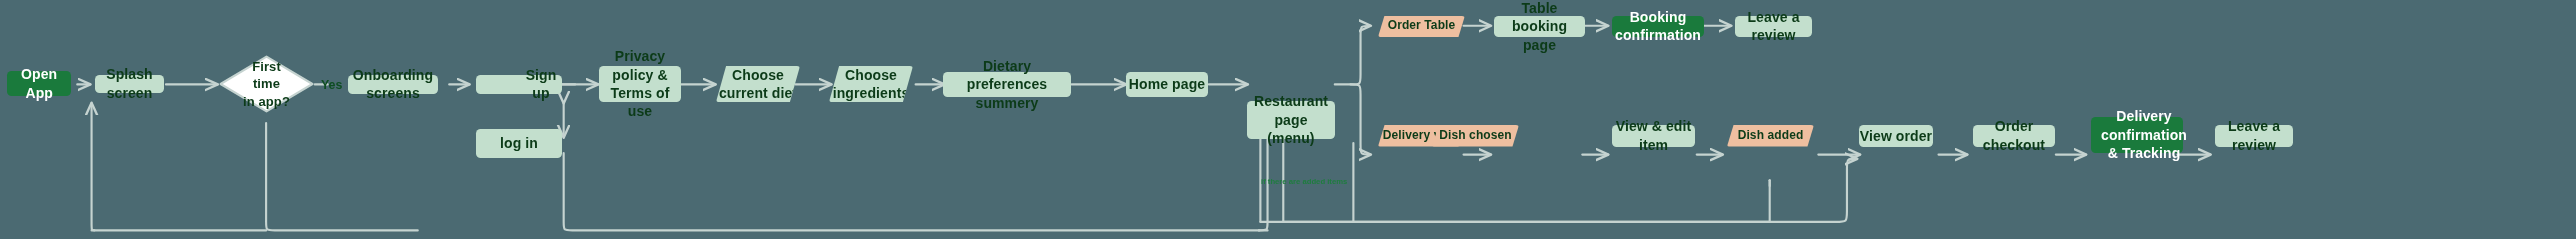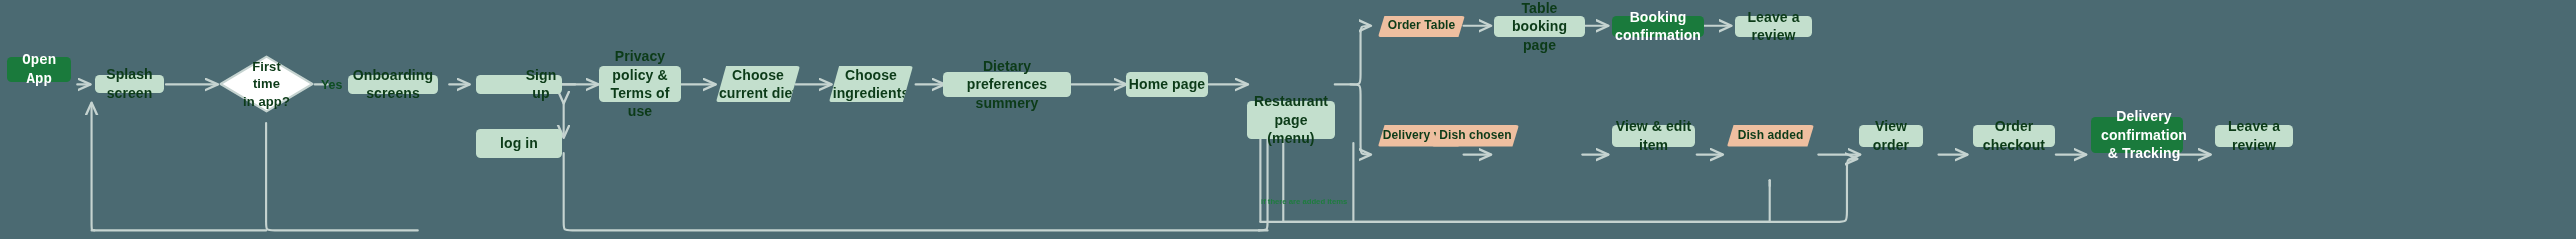--- a/index.html
+++ b/index.html
@@ -91,21 +91,20 @@
     font-family: "Liberation Sans", sans-serif;
     white-space: nowrap;
   }
   .note-label {
     position: absolute;
     color: #1f7d3f;
     font-weight: bold;
     font-size: 7.7px;
     font-family: "Liberation Sans", sans-serif;
     white-space: nowrap;
-    margin-top: 20px;
   }
 </style>
 </head>
 <body>
 
 <div id="canvas">
 
   <svg id="wires" viewBox="0 0 2350 167" preserveAspectRatio="none" xmlns="http://www.w3.org/2000/svg">
     <defs>
       <marker id="ah" markerWidth="7" markerHeight="7" refX="5.6" refY="3" orient="auto" markerUnits="strokeWidth">
@@ -180,21 +179,21 @@
       <path d="M1237,155 L1237,126"></path>
 
       <path d="M1237,126 L1237,130"></path>
 
       <path d="M897,155 L1283,155 C1291,155 1291,155 1291,147 L1291,118 C1291,111 1291,111 1298,111" marker-end="url(#ah)"></path>
 
       <path d="M897,74 L897,74"></path>
     </g>
   </svg>
 
-  <div class="node n-green" style="left:7.2px; top:57px; width:64px; height:25px;font-family:Liberation Mono, monospace;">
+  <div class="node n-green" style="left:7.2px; top:71px; width:64px; height:25px;">
     <span>Open App</span>
   </div>
 
   <div class="node n-mint" style="left:95px; top:75px; width:69px; height:17.5px;">
     <span>Splash screen</span>
   </div>
 
   <div class="node n-diamond" style="left:219px; top:55px; width:95px; height:58px;">
     <svg class="dia-shape" viewBox="0 0 185 112" preserveAspectRatio="none">
       <polygon points="92.5,3 182,56 92.5,109 3,56" fill="#ffffff" stroke="#c5d3d0" stroke-width="4" stroke-linejoin="round"></polygon>
@@ -270,21 +269,21 @@
   </div>
 
   <div class="node n-mint" style="left:1612px; top:125px; width:83px; height:21.6px;">
     <span>View &amp; edit item</span>
   </div>
 
   <div class="node n-peach" style="left:1727px; top:125px; width:87px; height:21.6px;">
     <span>Dish added</span>
   </div>
 
-  <div class="node n-mint" style="left:1859px; top:125px; width:64px; height:21.6px;">
+  <div class="node n-mint" style="left:1859px; top:125px; width:74px; height:21.6px;">
     <span>View order</span>
   </div>
 
   <div class="node n-mint" style="left:1973px; top:125px; width:82px; height:21.6px;">
     <span>Order checkout</span>
   </div>
 
   <div class="node n-green" style="left:2091px; top:117px; width:92px; height:36px;padding-left:14px;">
     <span>Delivery confirmation
 &amp; Tracking</span>

